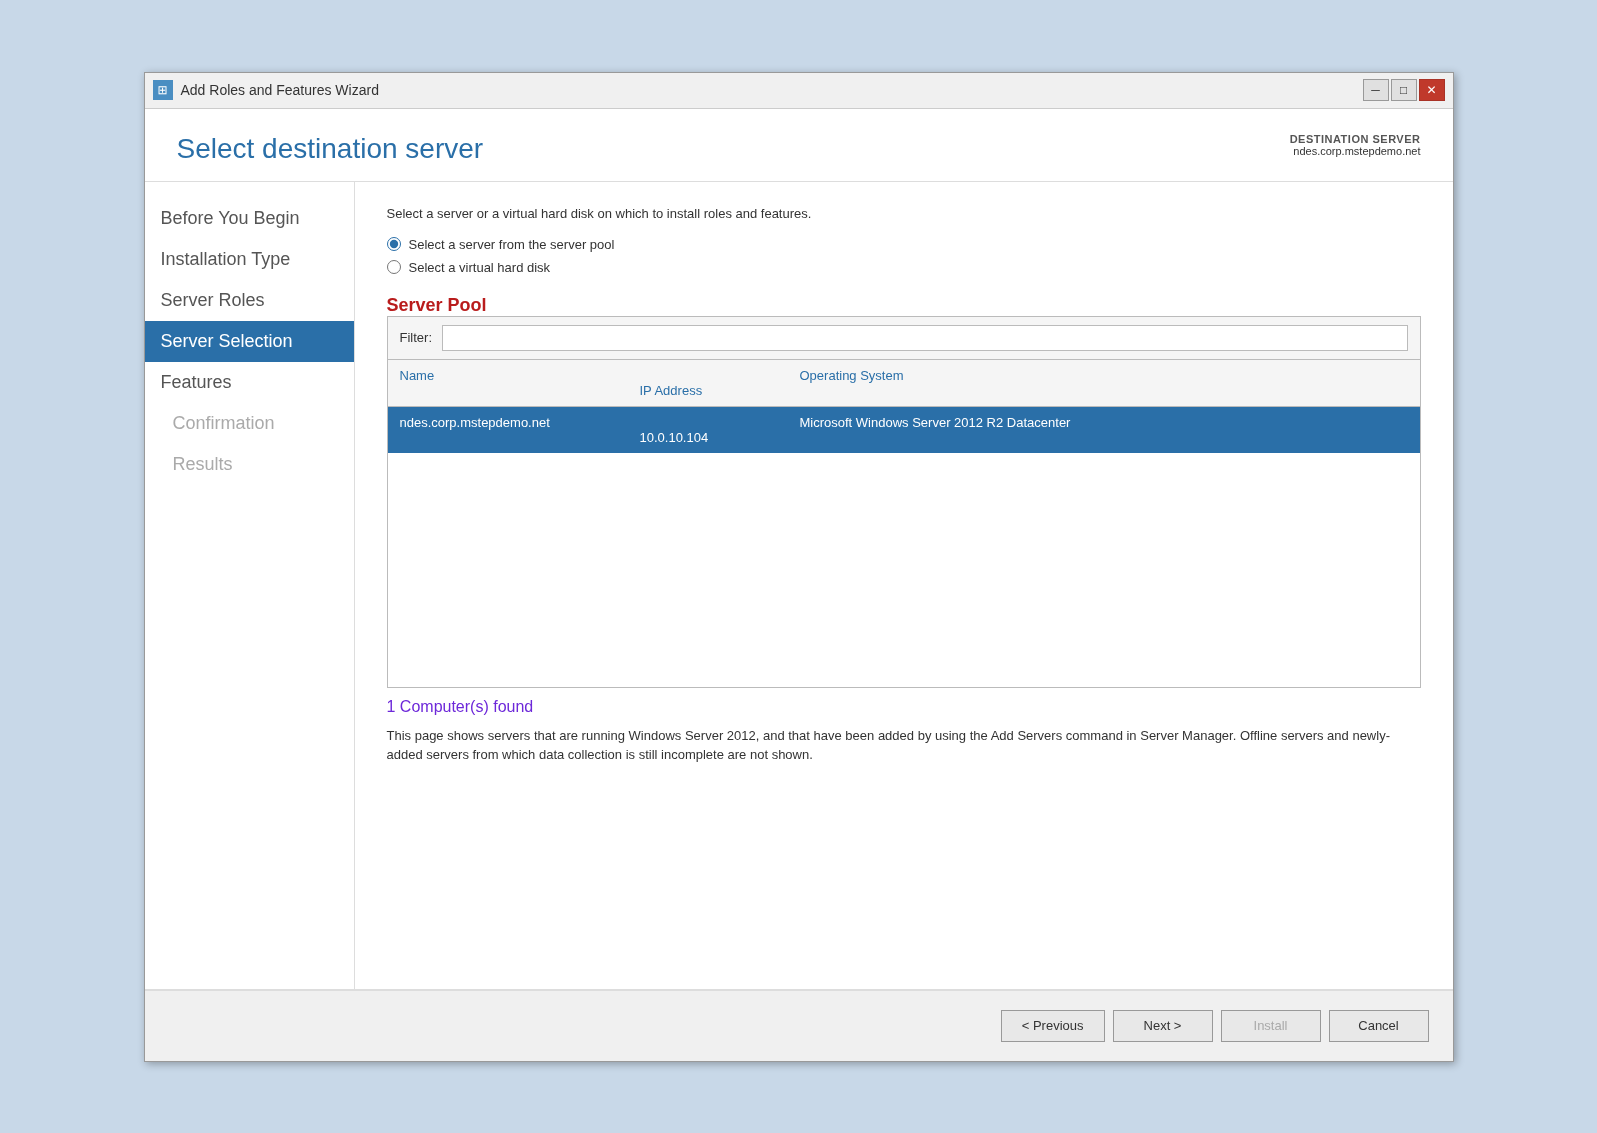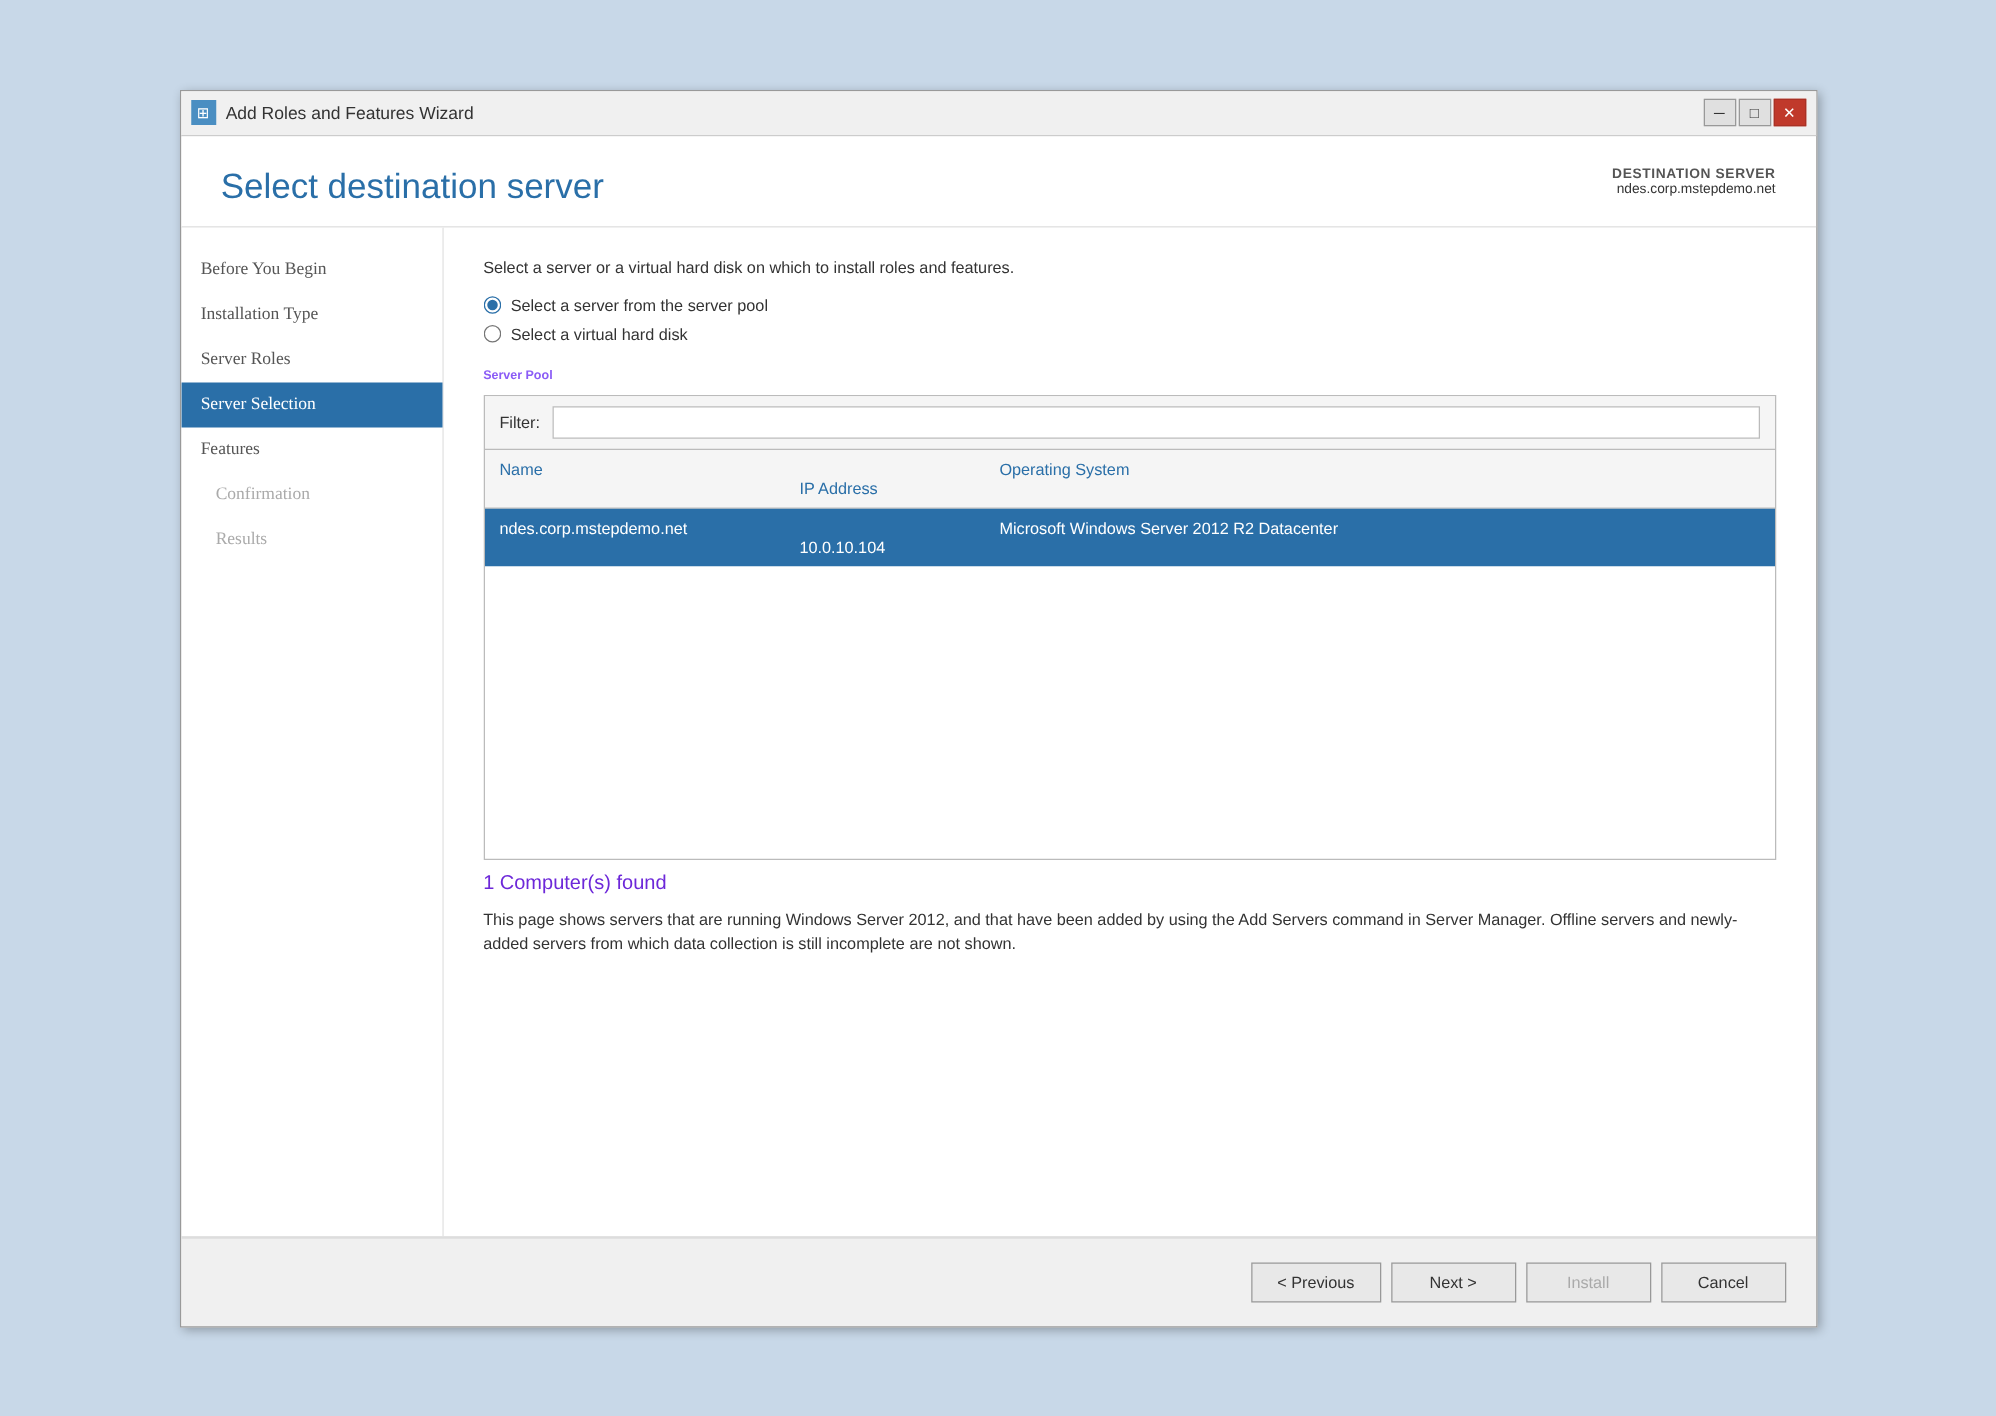--- a/index.html
+++ b/index.html
@@ -118,23 +118,22 @@
       width: 210px;
       background: white;
       border-right: 1px solid #ddd;
       padding-top: 16px;
       flex-shrink: 0;
     }
 
     .sidebar-item {
       padding: 10px 16px;
       color: #555;
-      font-size: 14px;
+      font-size: 18px;
       cursor: pointer;
-      font-family: Liberation Serif, serif;
     }
 
     .sidebar-item.active {
       background: #2a6fa8;
       color: white;
     }
 
     .sidebar-item.disabled {
       color: #aaa;
       padding-left: 28px;
@@ -166,24 +165,23 @@
       color: #333;
     }
 
     .radio-option input[type="radio"] {
       accent-color: #2a6fa8;
       width: 14px;
       height: 14px;
     }
 
     .server-pool-title {
-      font-size: 10px;
+      font-size: 18px;
       font-weight: bold;
-      color: #8b5cf6;
-      margin-bottom: 10px;
+      color: #b91c1c;
     }
 
     .server-pool-table {
       border: 1px solid #bbb;
       width: 100%;
     }
 
     .filter-row {
       display: flex;
       align-items: center;

